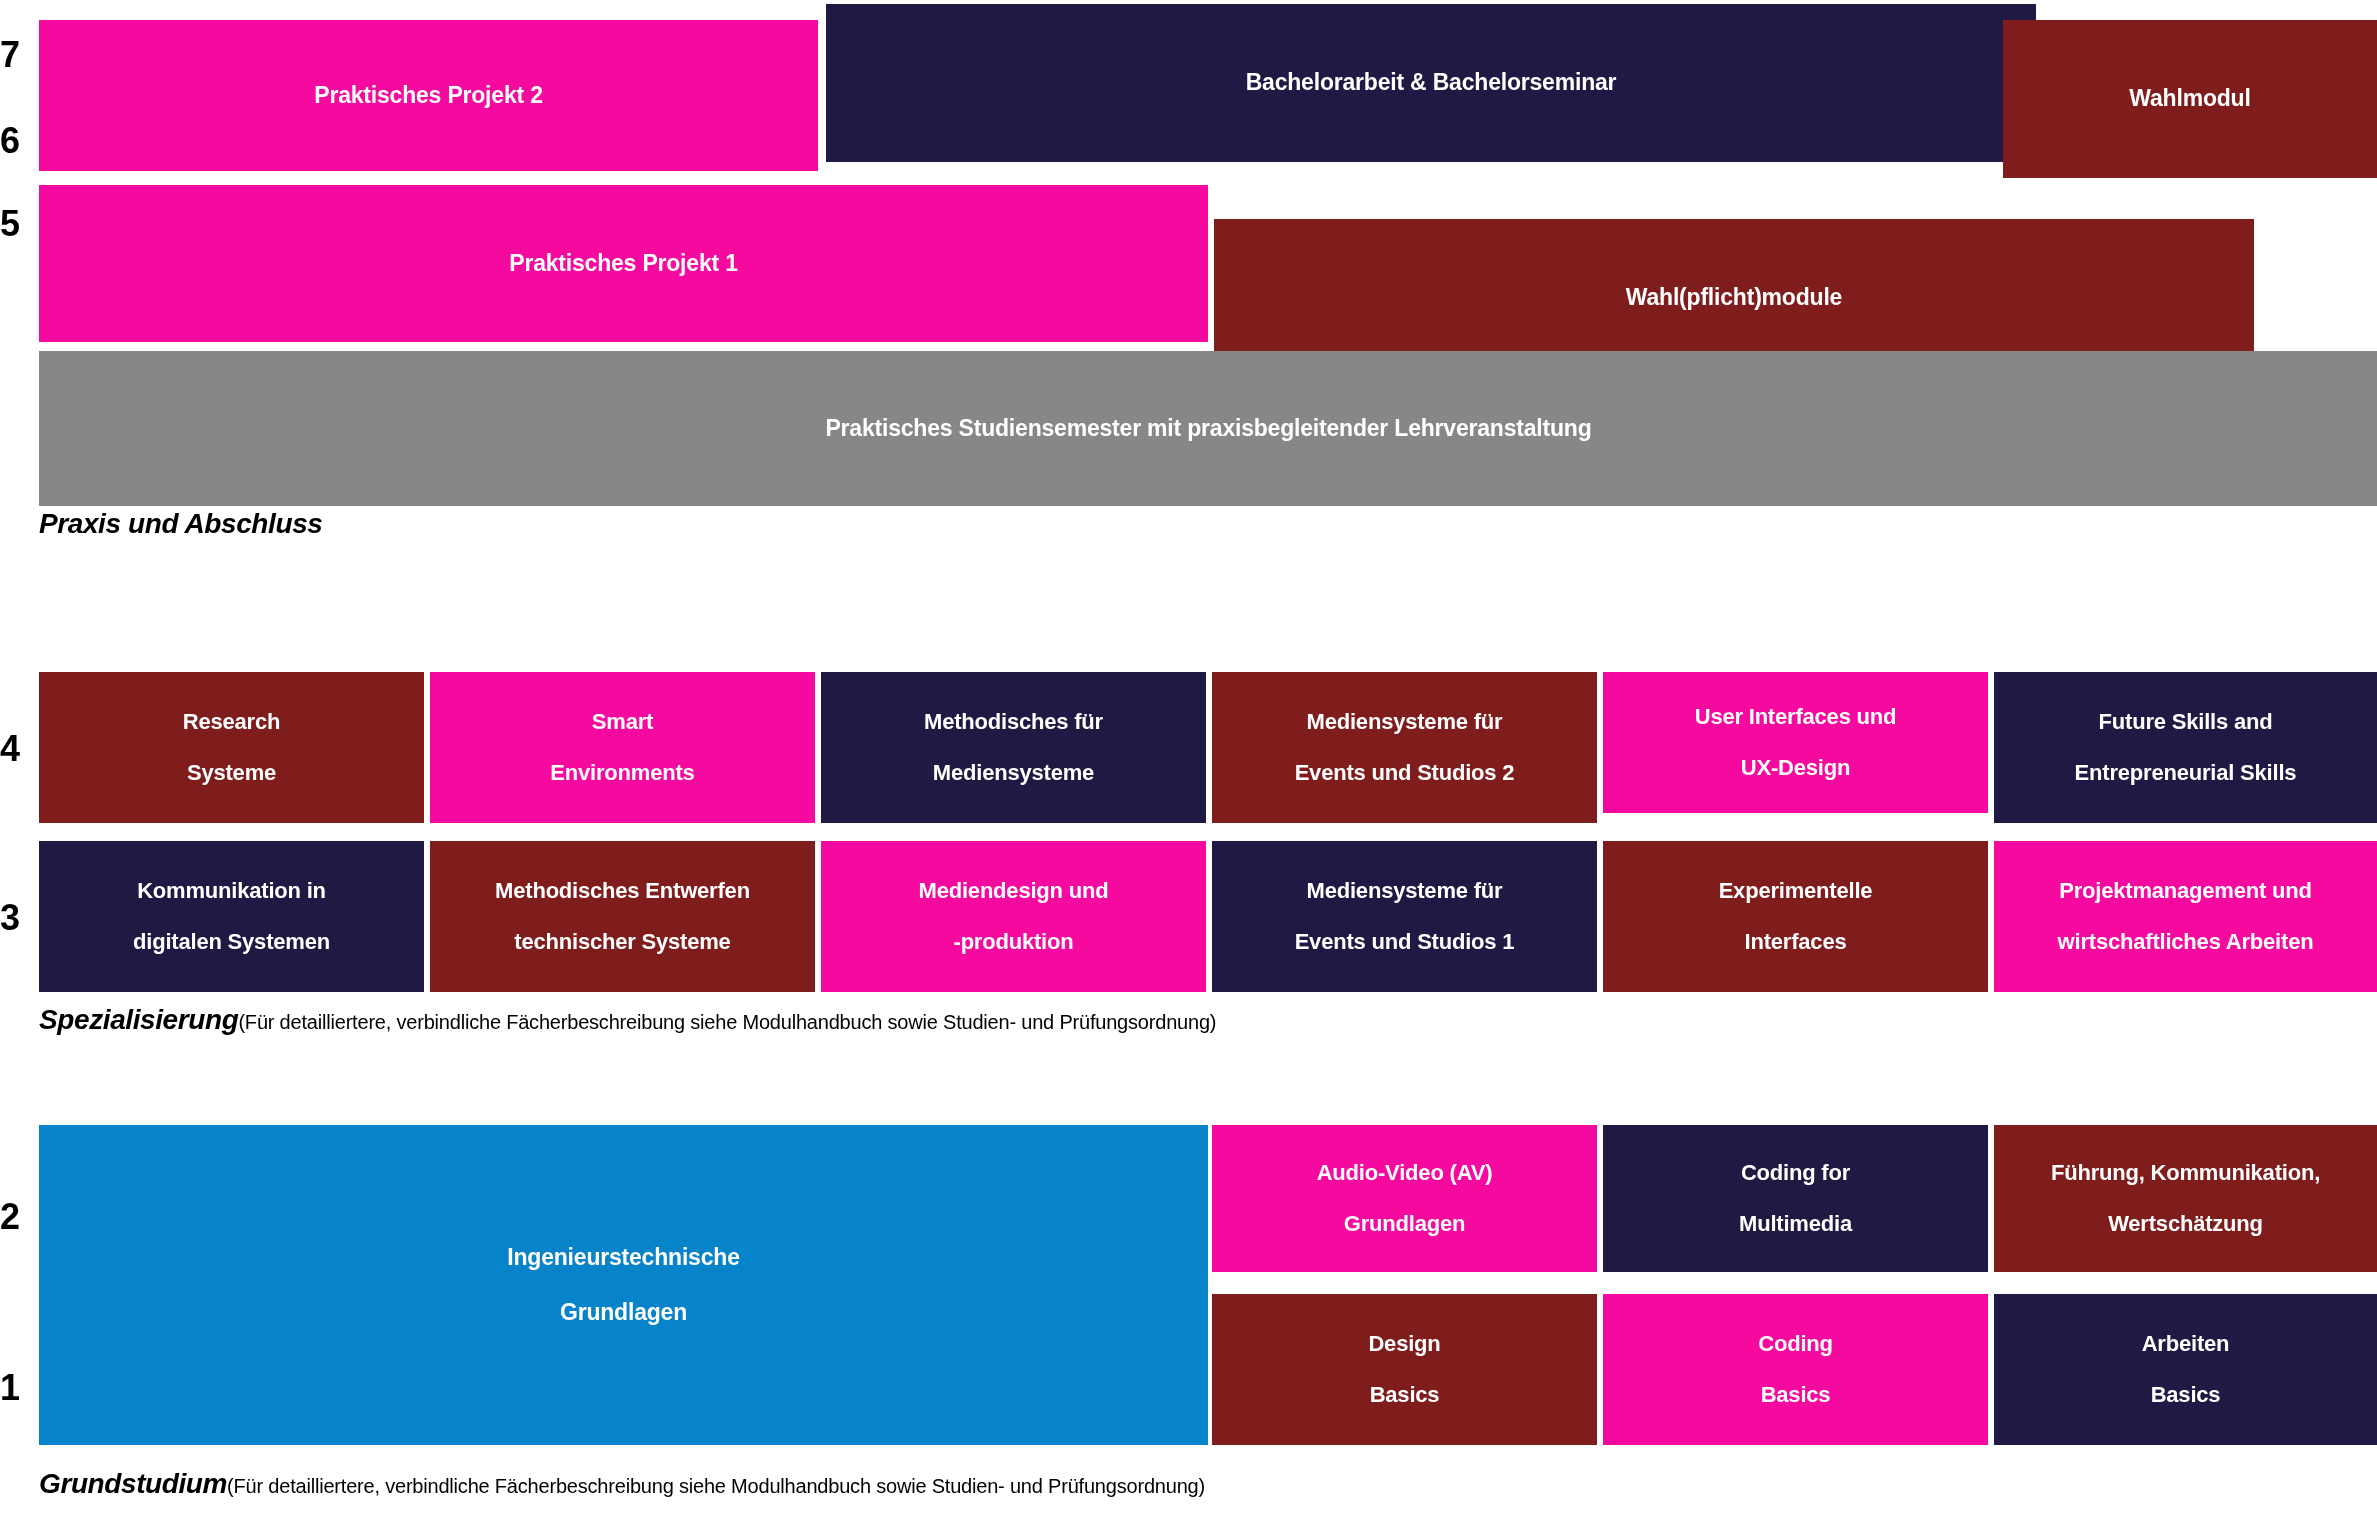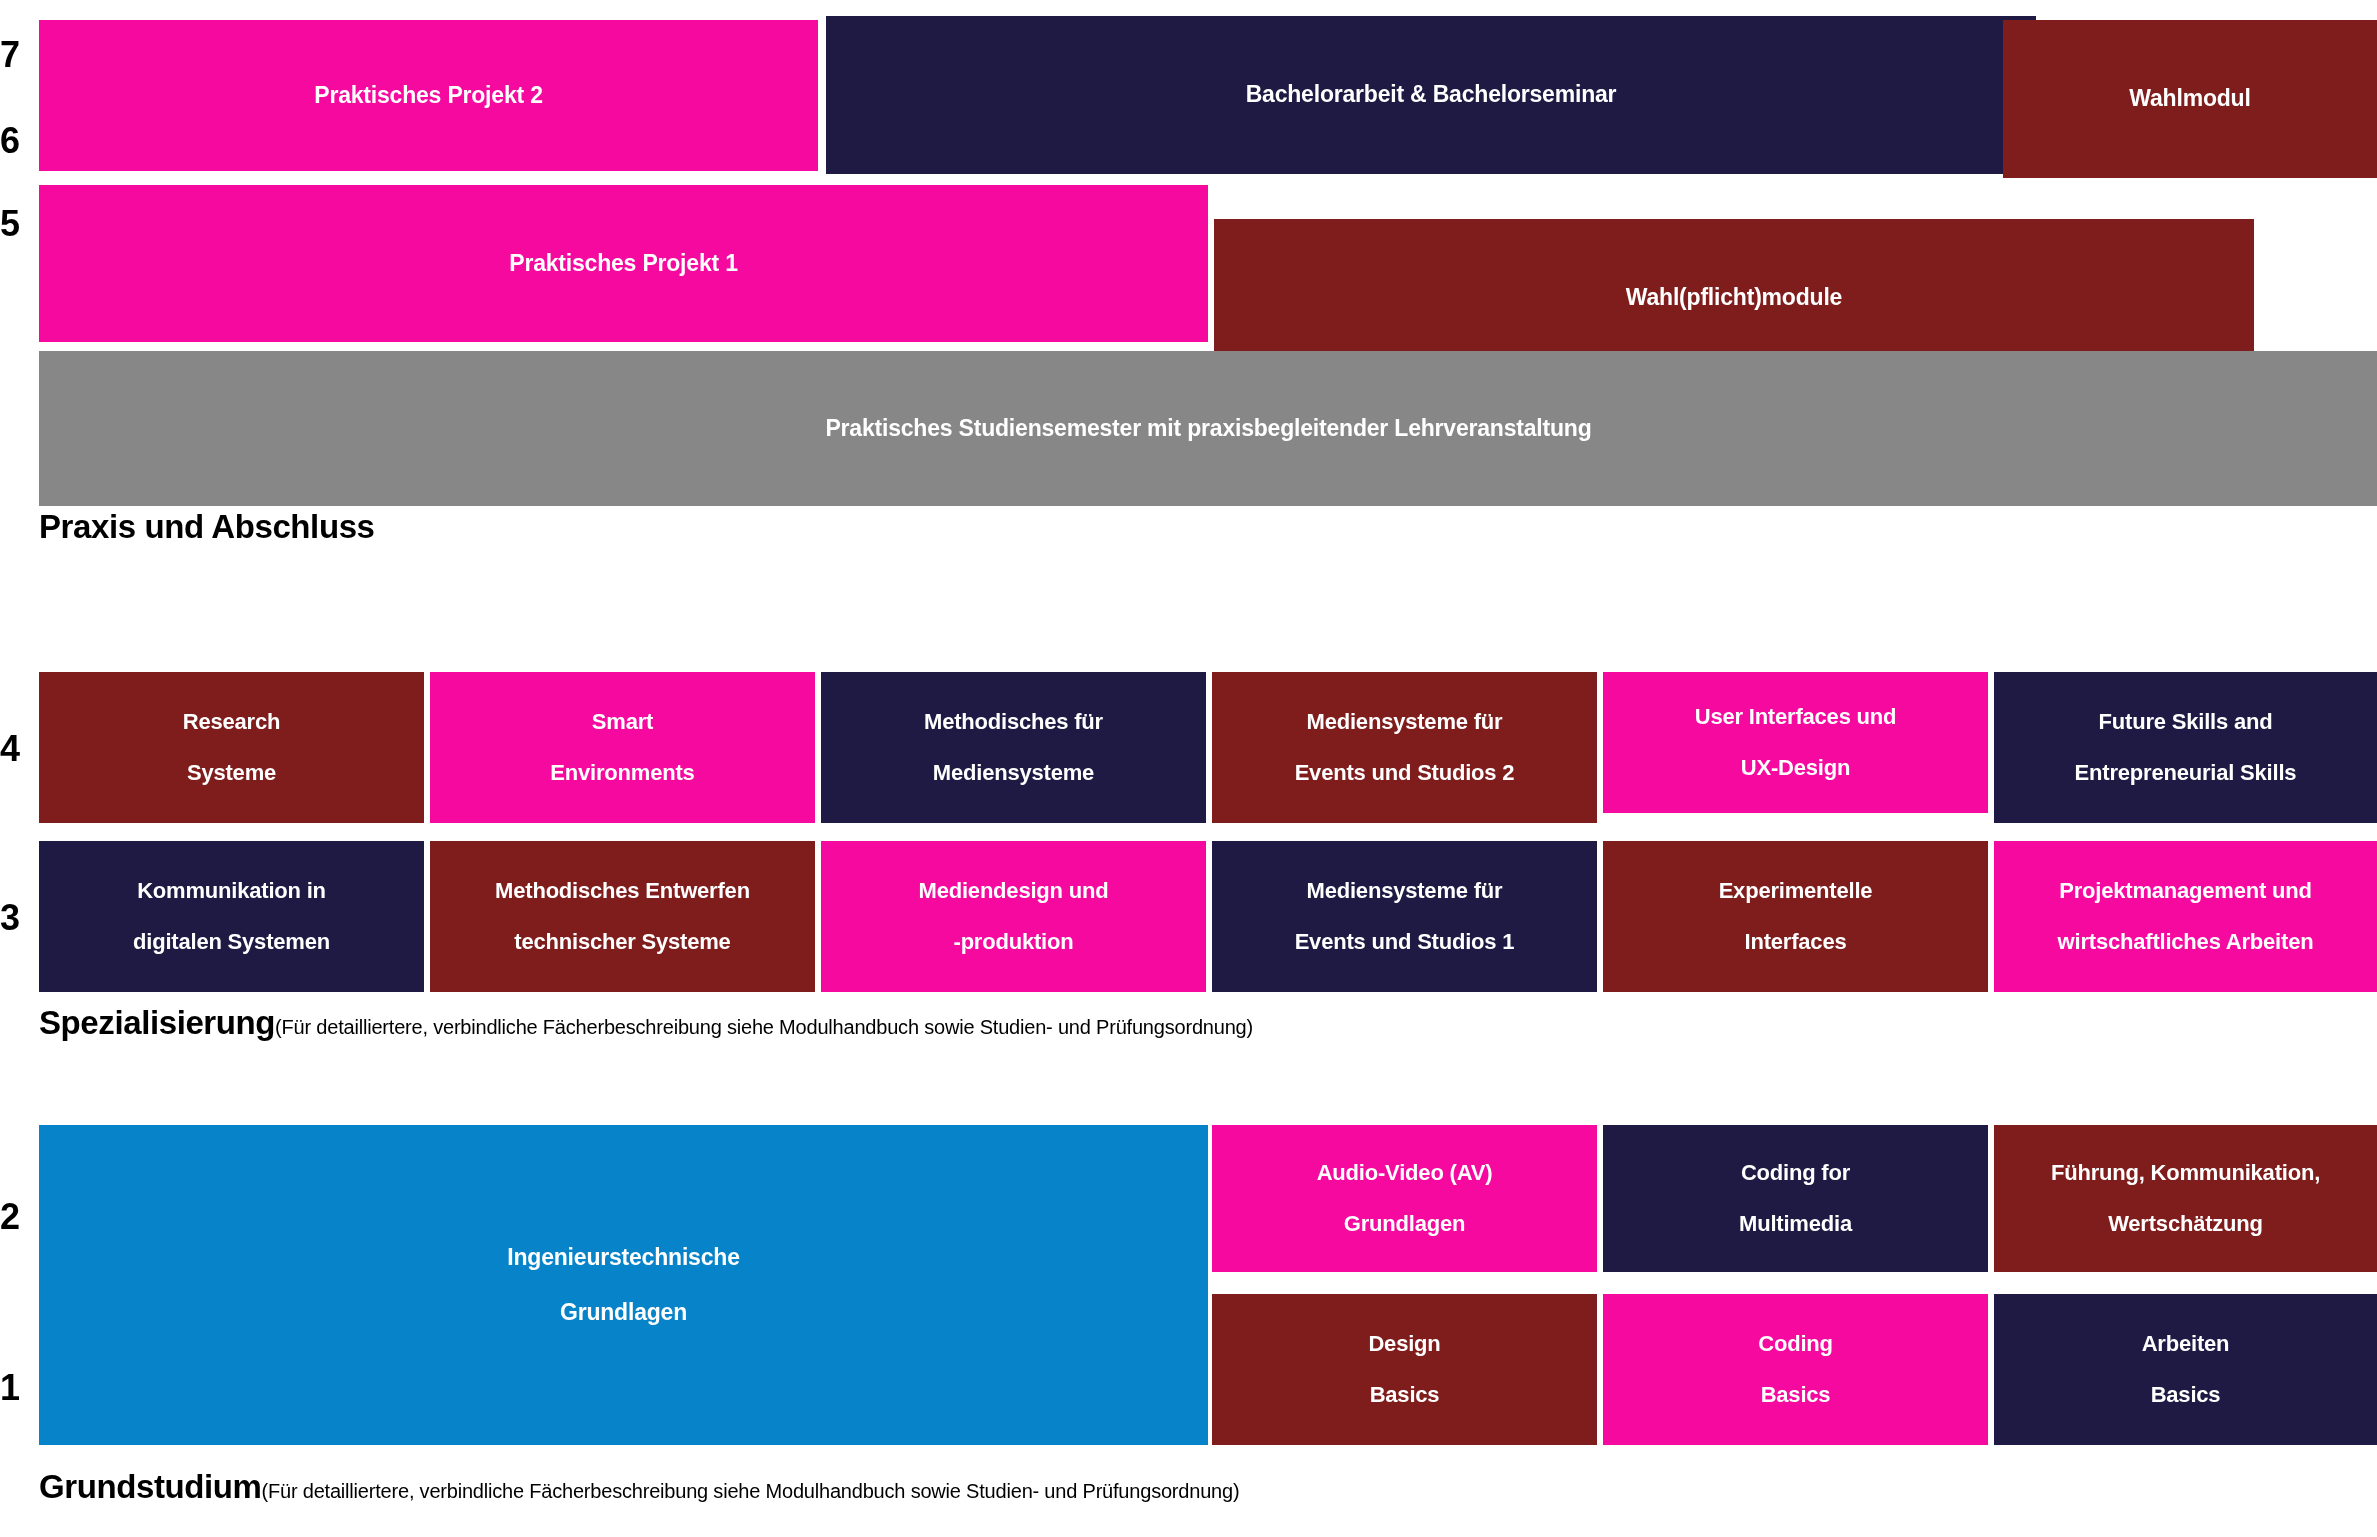--- a/index.html
+++ b/index.html
@@ -43,21 +43,21 @@
 
   
   .caption{
     position:absolute;
     left:39px;
     color:#000;
     white-space:nowrap;
     font-family:"Liberation Sans", sans-serif;
   }
   .caption .big{
-    font-size:33px;font-weight:bold;letter-spacing:-0.4px;
+    font-size:28px;font-weight:bold;letter-spacing:-0.4px;font-style:italic;
   }
   .caption .small{
     font-size:20px;font-weight:normal;letter-spacing:-0.2px;
   }
 
   .fs-lg{font-size:23px;}
   .fs-md{font-size:22px;}
 </style>
 </head>
 <body>
@@ -68,21 +68,21 @@
   <div class="sem" style="top:123px;">6</div>
   <div class="sem" style="top:206px;">5</div>
   <div class="sem" style="top:731px;">4</div>
   <div class="sem" style="top:900px;">3</div>
   <div class="sem" style="top:1199px;">2</div>
   <div class="sem" style="top:1370px;">1</div>
 
   <div class="blk c-magenta fs-lg" style="left:39px;top:20px;width:779px;height:151px;">
     <span>Praktisches Projekt 2</span>
   </div>
-  <div class="blk c-navy fs-lg" style="left:826px;top:16px;width:1210px;height:158px;">
+  <div class="blk c-navy fs-lg" style="left:826px;top:4px;width:1210px;height:158px;">
     <span>Bachelorarbeit &amp; Bachelorseminar</span>
   </div>
   <div class="blk c-blue fs-lg" style="left:2003px;top:20px;width:374px;height:158px;">
     <span>Wahlmodul</span>
   </div>
 
   <div class="blk c-magenta fs-lg" style="left:39px;top:185px;width:1169px;height:157px;">
     <span>Praktisches Projekt 1</span>
   </div>
   <div class="blk c-blue fs-lg" style="left:1214px;top:185px;width:1040px;height:157px;margin-top:34px;">

